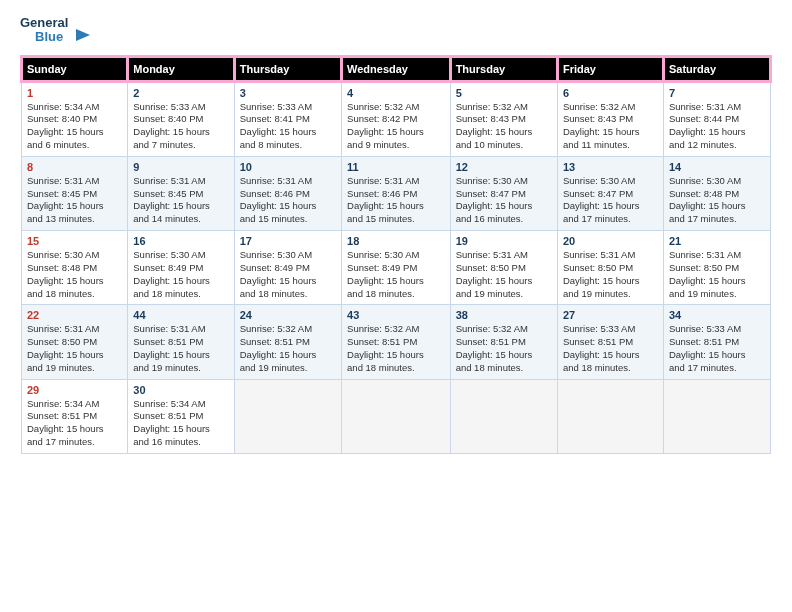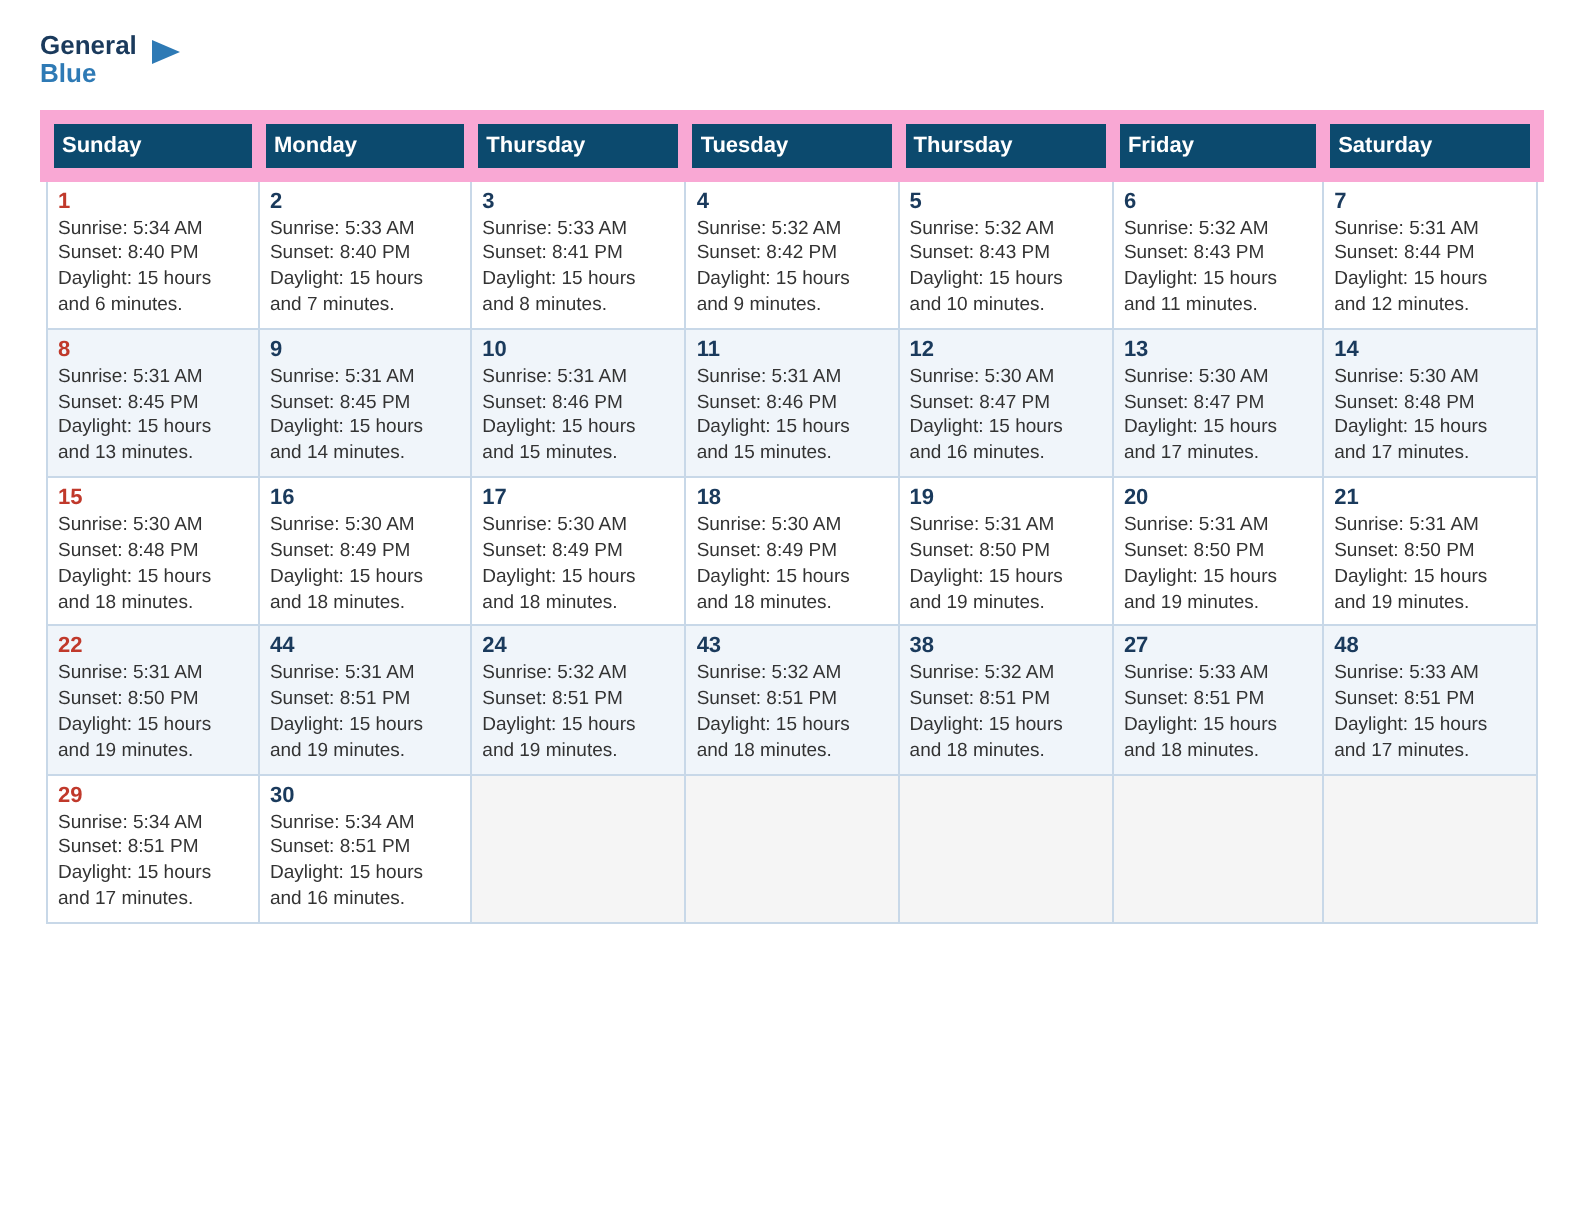--- a/index.html
+++ b/index.html
@@ -17,48 +17,48 @@
       padding: 16px 20px;
     }
     .header {
       display: flex;
       justify-content: space-between;
       align-items: flex-start;
       margin-bottom: 10px;
     }
     .logo {
       display: flex;
-      align-items: flex-start;
+      align-items: flex-end;
       gap: 4px;
     }
     .title-block {
       text-align: right;
     }
     .month-title {
       font-size: 28px;
       font-weight: bold;
       color: #1a3a5c;
     }
     .location {
       font-size: 13px;
       color: #444;
     }
     .calendar {
       width: 100%;
       border-collapse: collapse;
       font-size: 10px;
     }
     .calendar th {
-      background: #0c4a6e;
+      background: #000000;
       color: #fff;
       padding: 5px 4px;
       text-align: left;
       font-size: 11px;
       font-weight: bold;
-      border: 7px solid #f9a8d4;
+      border: 3px solid #f9a8d4;
     }
     .calendar td {
       border: 1px solid #c8d8e8;
       padding: 4px 5px;
       vertical-align: top;
       background: #fff;
       width: 113px;
     }
     .calendar tr:nth-child(even) td {
       background: #f0f5fa;
@@ -87,39 +87,39 @@
     }
   </style>
 </head>
 <body>
 
 <div class="page">
   <div class="header">
     <div class="logo">
   <div style="display:flex;flex-direction:column;line-height:1.1;">
     <span style="font-size:13px;font-weight:bold;color:#1a3a5c;">General</span>
-    <span style="font-size:13px;font-weight:bold;color:#2e7ab5;">Blue</span>
+    <span style="font-size:13px;font-weight:bold;color:#2e7ab5;margin-left:15px;">Blue</span>
   </div>
   <svg width="20" height="20" viewBox="0 0 20 20">
     <polygon points="4,4 18,10 4,16" fill="#2e7ab5"></polygon>
   </svg>
 </div>
     <div class="title-block">
       <div class="month-title"></div>
       <div class="location"></div>
     </div>
   </div>
 
   <table class="calendar">
     <thead>
       <tr id="header-row">
           <th>Sunday</th>
           <th>Monday</th>
           <th>Thursday</th>
-          <th>Tuesday</th>
+          <th>Wednesday</th>
           <th>Thursday</th>
           <th>Friday</th>
           <th>Saturday</th>
         </tr>
     </thead>
     <tbody id="calendar-body">
         <tr>
           <td><span class="day-num">1</span><span class="day-info">Sunrise: 5:34 AM<br>Sunset: 8:40 PM<br>Daylight: 15 hours<br>and 6 minutes.</span></td>
           <td><span class="day-num">2</span><span class="day-info">Sunrise: 5:33 AM<br>Sunset: 8:40 PM<br>Daylight: 15 hours<br>and 7 minutes.</span></td>
           <td><span class="day-num">3</span><span class="day-info">Sunrise: 5:33 AM<br>Sunset: 8:41 PM<br>Daylight: 15 hours<br>and 8 minutes.</span></td>
@@ -146,21 +146,21 @@
           <td><span class="day-num">20</span><span class="day-info">Sunrise: 5:31 AM<br>Sunset: 8:50 PM<br>Daylight: 15 hours<br>and 19 minutes.</span></td>
           <td><span class="day-num">21</span><span class="day-info">Sunrise: 5:31 AM<br>Sunset: 8:50 PM<br>Daylight: 15 hours<br>and 19 minutes.</span></td>
         </tr>
         <tr>
           <td><span class="day-num">22</span><span class="day-info">Sunrise: 5:31 AM<br>Sunset: 8:50 PM<br>Daylight: 15 hours<br>and 19 minutes.</span></td>
           <td><span class="day-num">44</span><span class="day-info">Sunrise: 5:31 AM<br>Sunset: 8:51 PM<br>Daylight: 15 hours<br>and 19 minutes.</span></td>
           <td><span class="day-num">24</span><span class="day-info">Sunrise: 5:32 AM<br>Sunset: 8:51 PM<br>Daylight: 15 hours<br>and 19 minutes.</span></td>
           <td><span class="day-num">43</span><span class="day-info">Sunrise: 5:32 AM<br>Sunset: 8:51 PM<br>Daylight: 15 hours<br>and 18 minutes.</span></td>
           <td><span class="day-num">38</span><span class="day-info">Sunrise: 5:32 AM<br>Sunset: 8:51 PM<br>Daylight: 15 hours<br>and 18 minutes.</span></td>
           <td><span class="day-num">27</span><span class="day-info">Sunrise: 5:33 AM<br>Sunset: 8:51 PM<br>Daylight: 15 hours<br>and 18 minutes.</span></td>
-          <td><span class="day-num">48</span><span class="day-info">Sunrise: 5:33 AM<br>Sunset: 8:51 PM<br>Daylight: 15 hours<br>and 17 minutes.</span></td>
+          <td><span class="day-num">34</span><span class="day-info">Sunrise: 5:33 AM<br>Sunset: 8:51 PM<br>Daylight: 15 hours<br>and 17 minutes.</span></td>
         </tr>
         <tr>
           <td><span class="day-num">29</span><span class="day-info">Sunrise: 5:34 AM<br>Sunset: 8:51 PM<br>Daylight: 15 hours<br>and 17 minutes.</span></td>
           <td><span class="day-num">30</span><span class="day-info">Sunrise: 5:34 AM<br>Sunset: 8:51 PM<br>Daylight: 15 hours<br>and 16 minutes.</span></td>
           <td class="empty-cell"></td>
           <td class="empty-cell"></td>
           <td class="empty-cell"></td>
           <td class="empty-cell"></td>
           <td class="empty-cell"></td>
         </tr>

